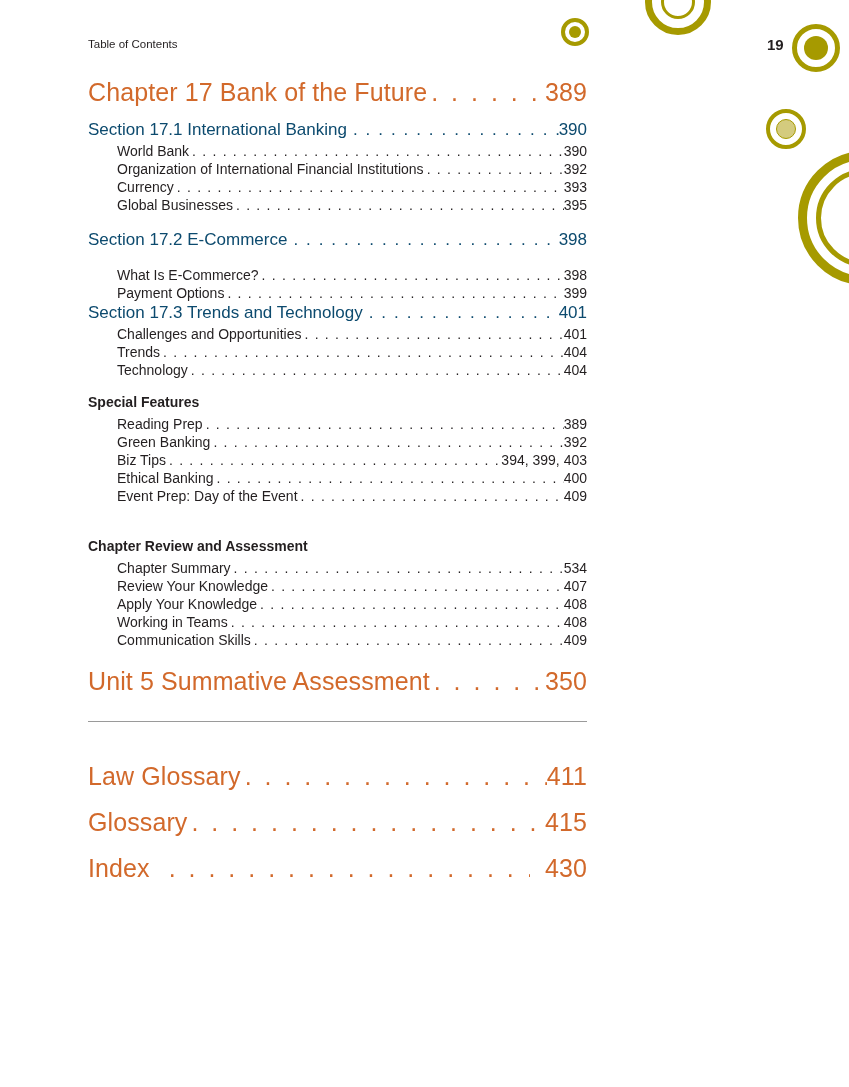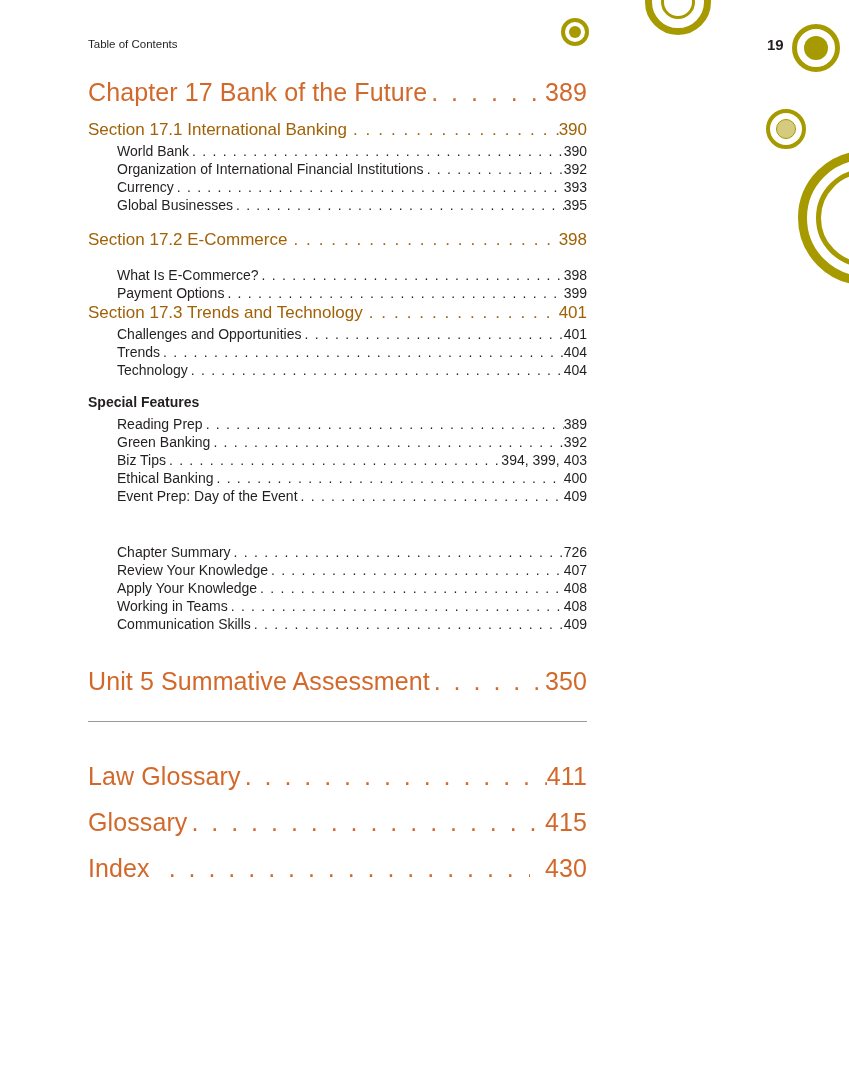--- a/index.html
+++ b/index.html
@@ -17,21 +17,21 @@
   .row .leader { flex: 1 1 auto; overflow: hidden; white-space: nowrap; }
   .row .leader::after {
     content: ". . . . . . . . . . . . . . . . . . . . . . . . . . . . . . . . . . . . . . . . . . . . . . . . . . . . . . . . . . . . . . . . . . . . . . . . . . . . . . . . . . . . . . . . . . . . . .";
   }
   .row .page { flex: 0 0 auto; }
 
   .big { font-size: 25px; color: #d2692b; letter-spacing: 0.1px; }
   .big .leader { padding: 0 4px; letter-spacing: 2px; }
   .big .leader::after { letter-spacing: 3px; }
 
-  .sec { font-size: 17px; color: #a16207; }
+  .sec { font-size: 17px; color: #0c4a6e; }
   .sec .leader { padding: 0 6px; }
   .sec .leader::after { letter-spacing: 1.6px; }
 
   .item { font-size: 14px; color: #231f20; padding-left: 29px; height: 18px; line-height: 18px; }
   .item .leader { padding: 0 3px; }
   .item .leader::after { letter-spacing: 1.2px; }
 
   .group-head { font-size: 14px; font-weight: bold; color: #231f20; }
 
   .divider { position: absolute; left: 88px; top: 721px; width: 499px; height: 0; border-top: 1px solid #9a9a9a; }
@@ -168,25 +168,26 @@
       </div>
     <div class="row item">
         <span class="label">Event Prep: Day of the Event</span>
         <span class="leader"></span>
         <span class="page">409</span>
       </div>
   </div>
 </div>
 
 <div class="toc" style="top:538px;">
+  <div class="group-head">Chapter Review and Assessment</div>
   <div style="margin-top:5px;">
     <div class="row item">
         <span class="label">Chapter Summary</span>
         <span class="leader"></span>
-        <span class="page">726</span>
+        <span class="page">534</span>
       </div>
     <div class="row item">
         <span class="label">Review Your Knowledge</span>
         <span class="leader"></span>
         <span class="page">407</span>
       </div>
     <div class="row item">
         <span class="label">Apply Your Knowledge</span>
         <span class="leader"></span>
         <span class="page">408</span>

